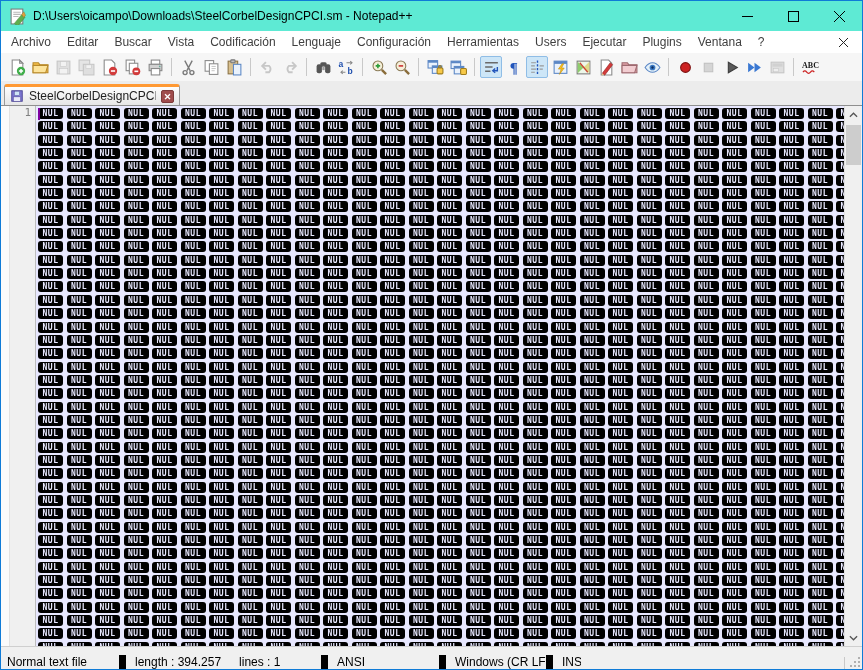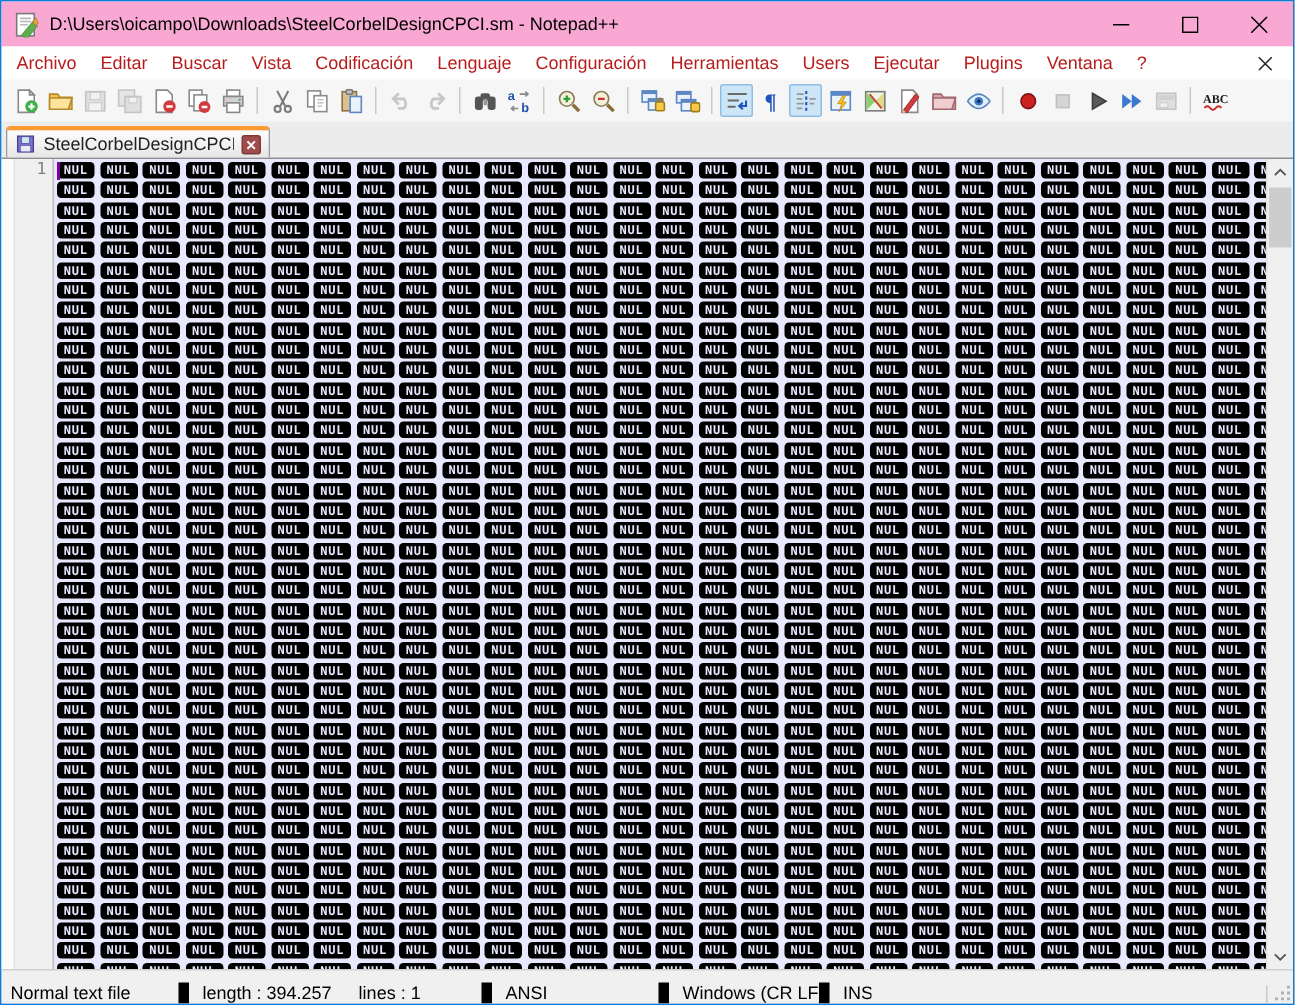--- a/index.html
+++ b/index.html
@@ -1,26 +1,26 @@
 <!DOCTYPE html>
 <html><head>
 <meta charset="utf-8">
 <style>
   html,body{margin:0;padding:0;background:#9a9a9a;font-family:"Liberation Sans",sans-serif;}
   .window{width:863px;height:670px;box-sizing:border-box;border:1px solid #0f7bd7;background:#fff;display:flex;flex-direction:column;overflow:hidden;}
   
-  .titlebar{height:30px;flex:0 0 30px;display:flex;align-items:center;background:#f9a8d4;padding-left:8px;gap:7px;}
+  .titlebar{height:30px;flex:0 0 30px;display:flex;align-items:center;background:#5eead4;padding-left:8px;gap:7px;}
   .titlebar .app-icon{width:17px;height:17px;flex:0 0 17px;}
   .titlebar .title{font-size:12px;color:#000;white-space:nowrap;overflow:hidden;}
   .win-controls{margin-left:auto;display:flex;height:30px;}
   .win-btn{width:46px;height:30px;display:flex;align-items:center;justify-content:center;background:transparent;border:none;padding:0;}
   .win-btn svg{width:11px;height:11px;}
   
   .menubar{height:22px;flex:0 0 22px;display:flex;align-items:center;background:#fff;font-size:12px;padding-left:2px;}
-  .menu-item{padding:3px 8px;color:#b91c1c;cursor:default;white-space:nowrap;}
+  .menu-item{padding:3px 8px;color:#404040;cursor:default;white-space:nowrap;}
   .menubar-close{margin-left:auto;margin-right:12px;width:14px;height:14px;display:flex;align-items:center;justify-content:center;}
   
   .toolbar{height:28px;flex:0 0 28px;display:flex;align-items:center;background:#f6f6f6;padding-left:5px;gap:1px;}
   .tb-btn{width:22px;height:22px;display:flex;align-items:center;justify-content:center;background:transparent;border:1px solid transparent;padding:0;border-radius:2px;}
   .tb-btn svg{width:17px;height:17px;}
   .tb-btn.active{background:#cde6f7;border:1px solid #8fbde6;}
   .tb-btn.disabled{opacity:.5;filter:grayscale(1);}
   .tb-sep{width:1px;height:18px;background:#c9c9c9;margin:0 4px;flex:0 0 1px;}
   
   .tabbar{height:24px;flex:0 0 24px;background:#ececec;border-bottom:1px solid #8f8f8f;display:flex;align-items:flex-end;padding-left:3px;}

